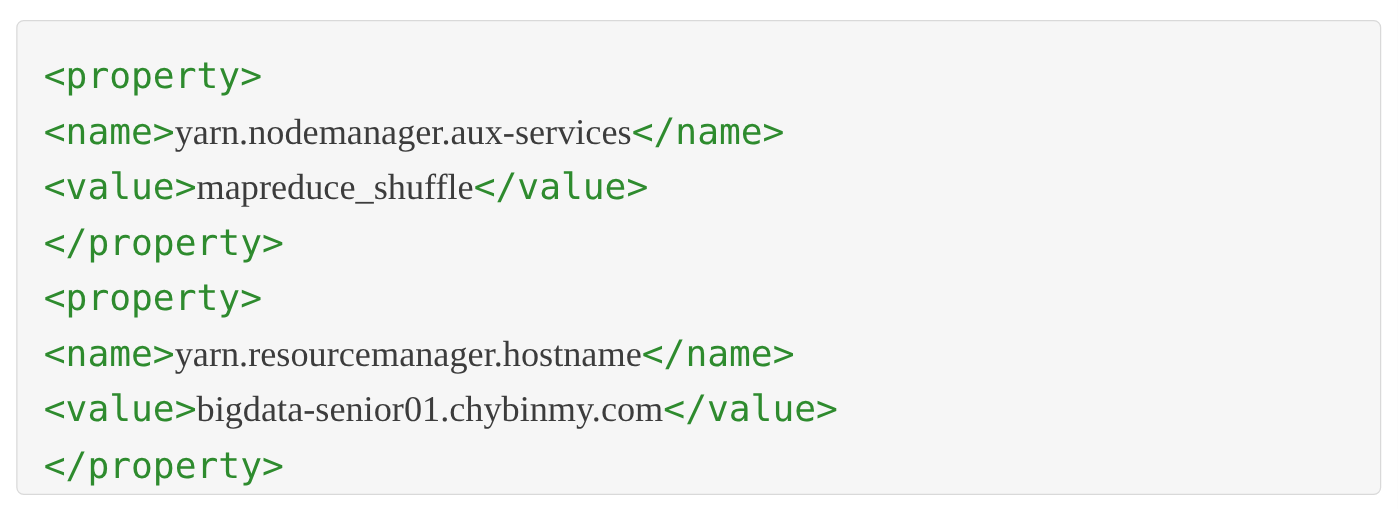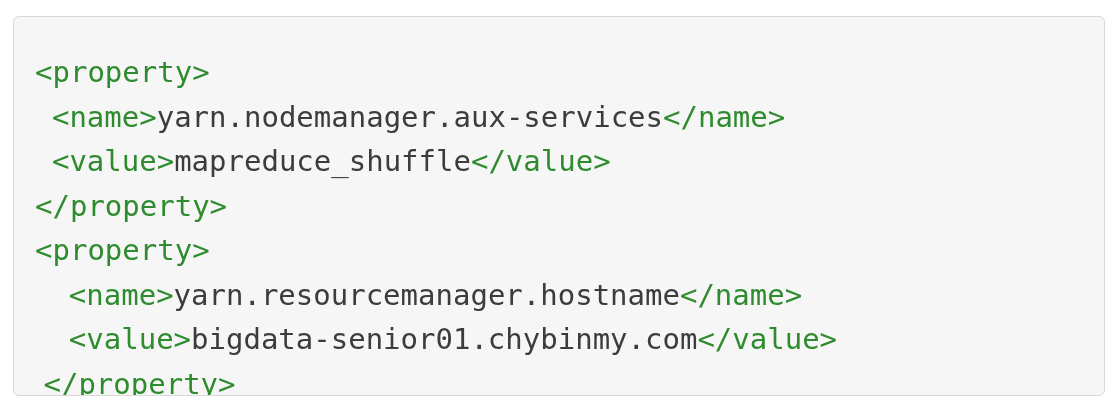--- a/index.html
+++ b/index.html
@@ -31,27 +31,26 @@
   .code-block code {
     display: block;
     font-family: "DejaVu Sans Mono", "Liberation Mono", monospace;
     font-size: 29px;
     line-height: 44.5px;
     font-weight: 400;
     color: var(--plain-color, #3c3c3c);
     white-space: pre;
     
     word-spacing: -9px;
-    margin-top: 12px;
   }
   .code-line {
     white-space: pre;
     height: 44.5px;
   }
   .tok-tag   { color: var(--tag-color, #2e8b2e); }
-  .tok-plain { color: var(--plain-color, #3c3c3c); }
+  .tok-plain { color: var(--plain-color, #3c3c3c); font-family: Liberation Serif, serif; }
 </style>
 </head>
 <body>
 
 <div class="page" style="background: rgb(255, 255, 255);">
   <pre class="code-block"><code><div class="code-line"><span class="tok-tag">&lt;property&gt;</span></div><div class="code-line"><span class="tok-plain">  </span><span class="tok-tag">&lt;name&gt;</span><span class="tok-plain">yarn.nodemanager.aux-services</span><span class="tok-tag">&lt;/name&gt;</span></div><div class="code-line"><span class="tok-plain">  </span><span class="tok-tag">&lt;value&gt;</span><span class="tok-plain">mapreduce_shuffle</span><span class="tok-tag">&lt;/value&gt;</span></div><div class="code-line"><span class="tok-tag">&lt;/property&gt;</span></div><div class="code-line"><span class="tok-tag">&lt;property&gt;</span></div><div class="code-line"><span class="tok-plain">    </span><span class="tok-tag">&lt;name&gt;</span><span class="tok-plain">yarn.resourcemanager.hostname</span><span class="tok-tag">&lt;/name&gt;</span></div><div class="code-line"><span class="tok-plain">    </span><span class="tok-tag">&lt;value&gt;</span><span class="tok-plain">bigdata-senior01.chybinmy.com</span><span class="tok-tag">&lt;/value&gt;</span></div><div class="code-line"><span class="tok-plain"> </span><span class="tok-tag">&lt;/property&gt;</span></div></code></pre>
 </div>
 
 </body></html>

